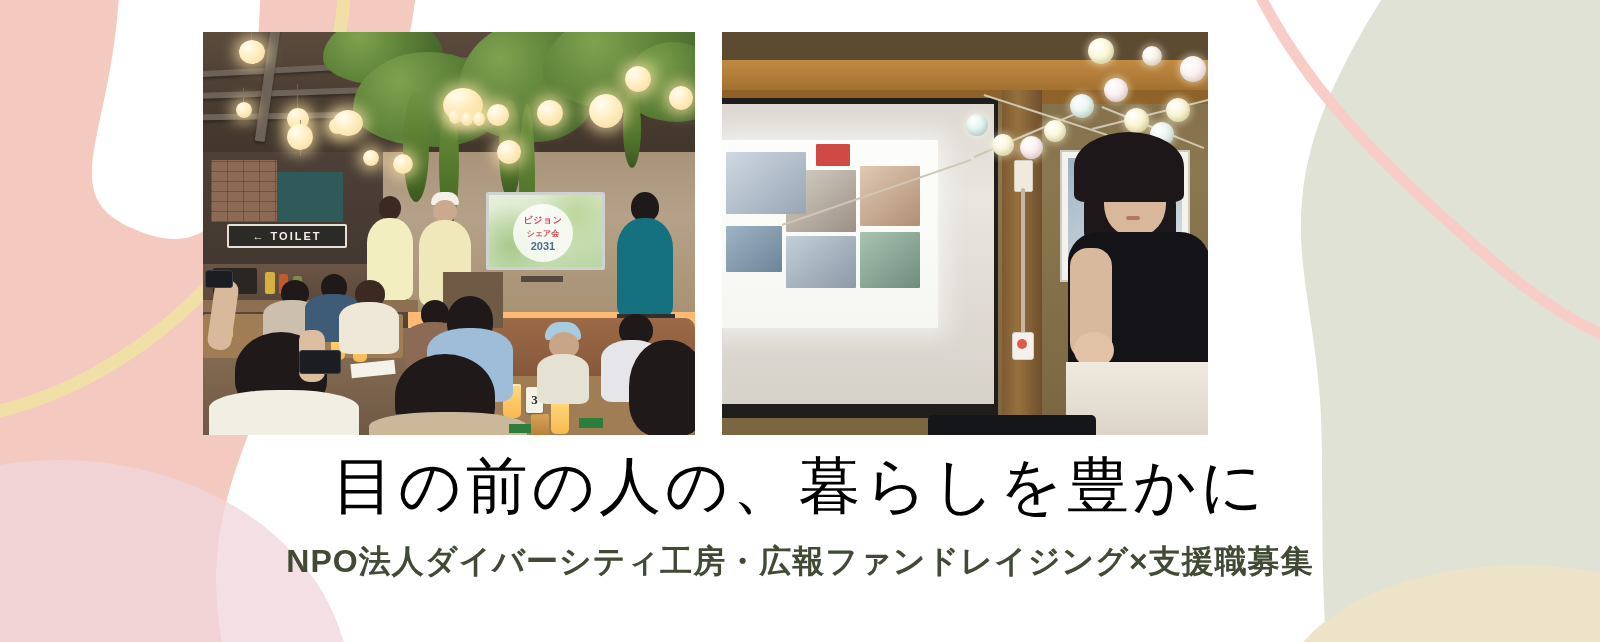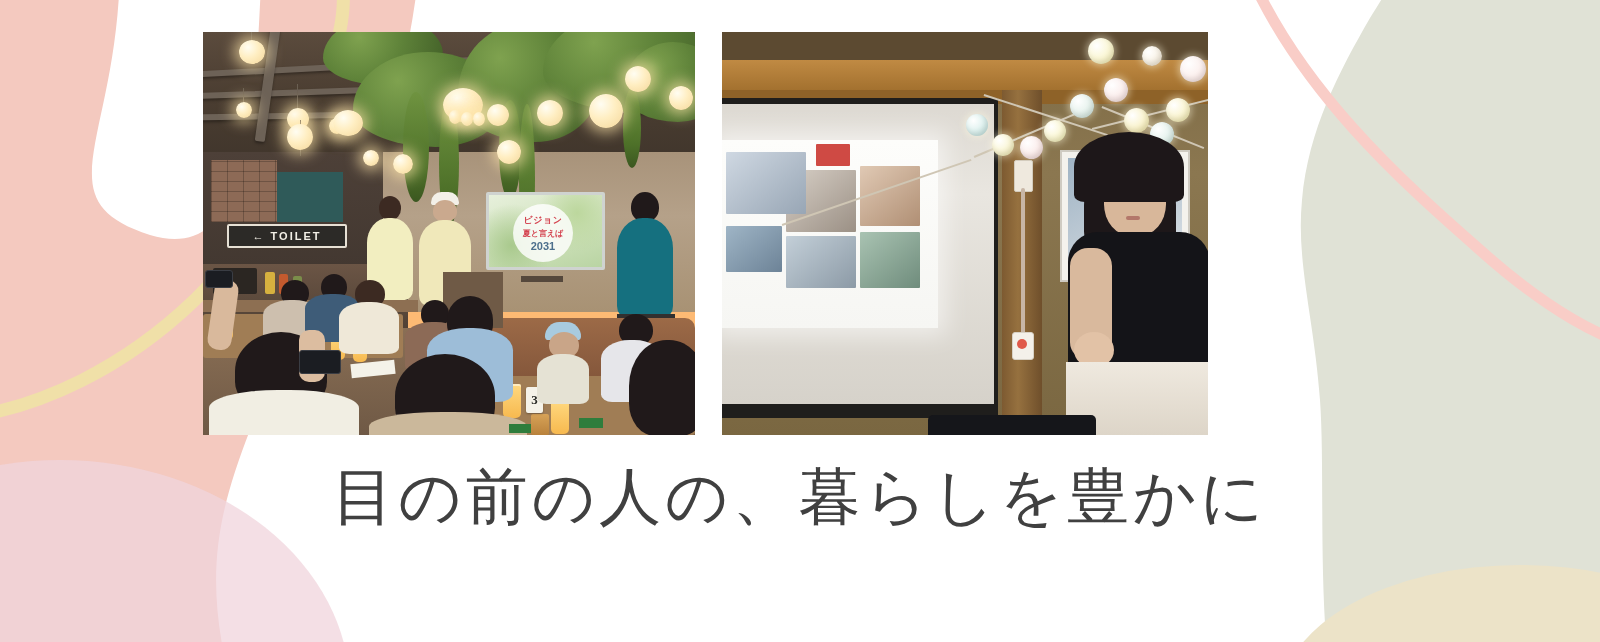--- a/index.html
+++ b/index.html
@@ -314,23 +314,23 @@
     position: absolute;
     left: 0; top: 450px;
     width: 1600px;
     z-index: 3;
     text-align: center;
   }
   .headline {
     font-family: "Liberation Serif", "DejaVu Serif", serif;
     font-size: 62px;
     line-height: 1.15;
-    color: #404040;
+    color: #000000;
     letter-spacing: 4px;
-    margin: 12px;
+    margin: 1px;
     font-weight: normal;
   }
   .subtitle {
     font-family: "Liberation Sans", sans-serif;
     font-size: 32px;
     font-weight: bold;
     color: #404a35;
     letter-spacing: 1px;
     margin: 18px 0 0 0;
   }
@@ -430,21 +430,21 @@
       <div class="ph-layer person" style="left:216px; top:188px; width:52px; height:86px; background:#f0e8ba;"></div>
 
       <div class="ph-layer head hair-dark" style="left:428px; top:160px; width:28px; height:30px;"></div>
       <div class="ph-layer person" style="left:414px; top:186px; width:56px; height:100px; background:#15707f;"></div>
       <div class="ph-layer" style="left:414px; top:282px; width:58px; height:52px; background:#32302f;"></div>
 
       <div class="ph-layer p1-tv">
         <div class="p1-tv-map"></div>
         <div class="p1-tv-badge">
           <span class="l1">ビジョン</span>
-          <span class="l2">夏と言えば</span>
+          <span class="l2">シェア会</span>
           <span class="l3">2031</span>
         </div>
       </div>
       <div class="ph-layer p1-tv-stand"></div>
 
       <div class="ph-layer p1-counter"></div>
       <div class="ph-layer p1-sofa"></div>
       <div class="ph-layer" style="left:240px; top:240px; width:60px; height:56px; background:#6f5a46;"></div>
       <div class="ph-layer p1-table" style="left:0px; top:282px; width:200px; height:44px;"></div>
       <div class="ph-layer p1-table" style="left:286px; top:344px; width:206px; height:59px;"></div>
@@ -554,15 +554,16 @@
       <div class="ph-layer" style="left:348px; top:216px; width:42px; height:112px; background:#d9b99d; border-radius:18px;"></div>
       <div class="ph-layer" style="left:352px; top:300px; width:40px; height:36px; background:#e2c2a6; border-radius:50%;"></div>
       <div class="ph-layer" style="left:344px; top:330px; width:146px; height:73px; background:linear-gradient(180deg,#efe9df 0%, #ddd5c8 100%);"></div>
 
       <div class="ph-layer p2-laptop"></div>
     </div>
   </div>
 
   <div class="text-block">
     <h1 class="headline">目の前の人の、暮らしを豊かに</h1>
+    <p class="subtitle">NPO法人ダイバーシティ工房・広報ファンドレイジング×支援職募集</p>
   </div>
 
 </div>
 
 </body></html>

